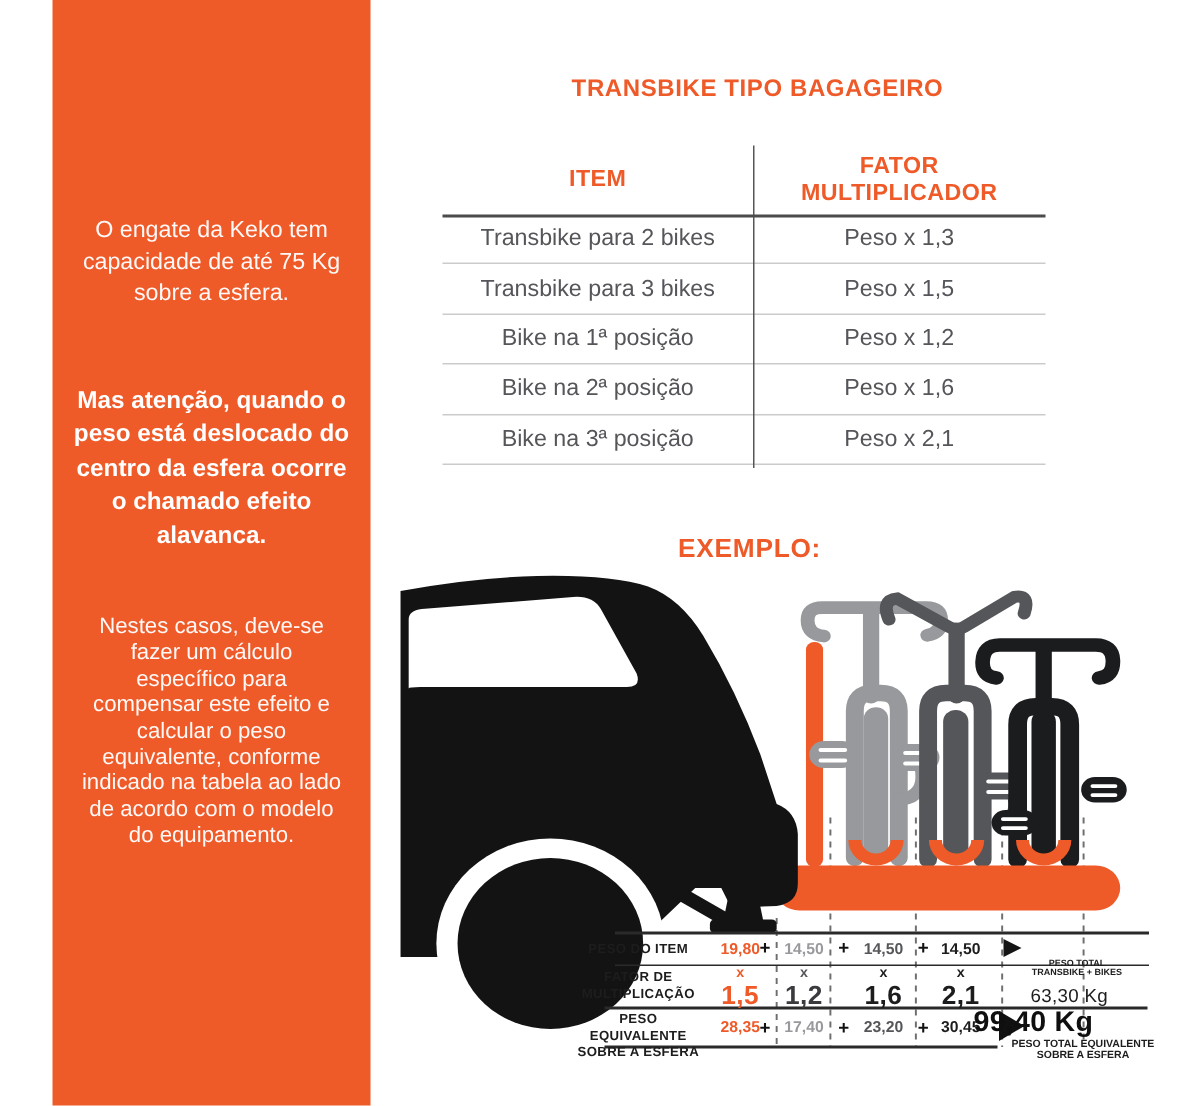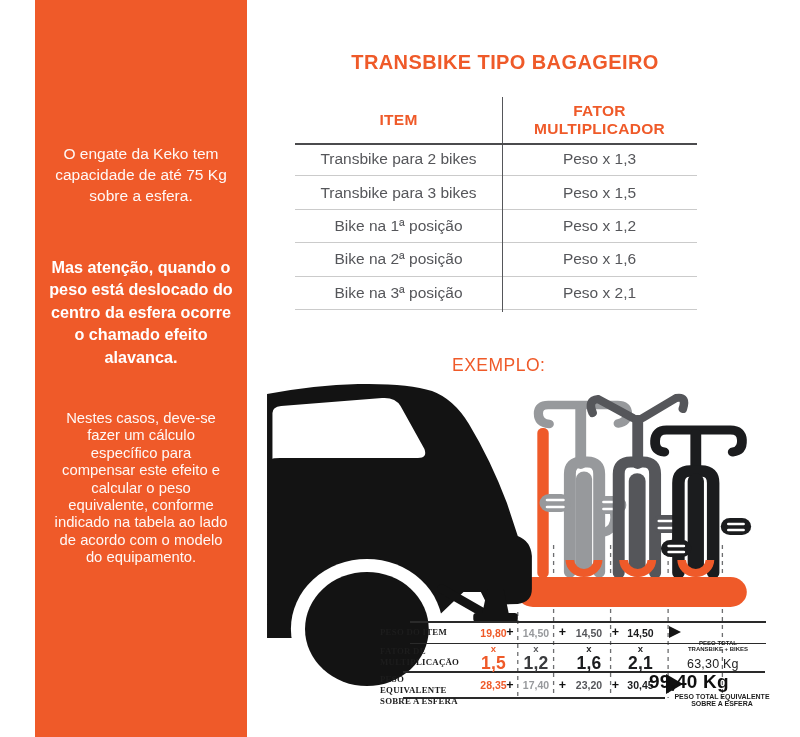--- a/index.html
+++ b/index.html
@@ -23,38 +23,38 @@
   
   #panel{left:35px;top:0;width:212px;height:737px;background:var(--orange);z-index:1;}
   .panel-para{position:absolute;left:6px;width:200px;text-align:center;color:rgba(255,255,255,.96);}
   #para1{top:143px;font-size:15.5px;line-height:21px;}
   #para2{top:256px;font-size:16.2px;line-height:22.4px;font-weight:700;color:#fff;}
   #para3{top:410px;font-size:14.8px;line-height:17.4px;}
   
   #illus{left:0;top:0;z-index:2;}
   
   .txt{z-index:3;}
-  #title{left:255px;top:51px;width:500px;text-align:center;font-size:20px;font-weight:700;
+  #title{left:255px;top:51px;width:500px;text-align:center;font-size:16px;font-weight:700;
          color:var(--orange);letter-spacing:.4px;}
   
   #ftable{left:295px;top:97px;width:402px;height:215px;}
   #ftable .hrow{display:flex;height:46px;}
   #ftable .hcell{display:flex;align-items:center;justify-content:center;text-align:center;
       color:var(--orange);font-weight:700;font-size:15.5px;line-height:1.15;letter-spacing:.3px;}
   #ftable .c1{width:207px;} #ftable .c2{width:195px;}
   #ftable .vdiv{position:absolute;left:206.5px;top:0;width:1.6px;height:215px;background:var(--gray-text);}
   #ftable .hline{position:absolute;left:0;top:46px;width:100%;height:2px;background:var(--dark-line);}
   #ftable .drow{display:flex;height:33.4px;border-bottom:1px solid var(--light-line);}
   #ftable .dcell{display:flex;align-items:center;justify-content:center;
       font-size:15.5px;color:var(--gray-text);}
-  #exemplo{left:452px;top:355px;font-size:17.5px;font-weight:400;color:var(--orange);letter-spacing:.5px;}
+  #exemplo{left:452px;top:355px;font-size:17.5px;font-weight:700;color:var(--orange);letter-spacing:.5px;}
   
   .cline{background:#2A2A2A;height:1.5px;}
-  .clabel{width:91px;text-align:left;font-size:8.8px;font-weight:600;color:#1D1D1D;
-          letter-spacing:.25px;line-height:11px;font-family:Liberation Serif, serif;}
+  .clabel{width:91px;text-align:center;font-size:8.8px;font-weight:600;color:#1D1D1D;
+          letter-spacing:.25px;line-height:11px;}
   .cval{width:52px;text-align:center;font-size:10.5px;font-weight:600;}
   .cplus{width:15px;text-align:center;font-size:12.5px;font-weight:700;color:#111;}
   .cmult{width:52px;text-align:center;}
   .cmult .x{display:block;font-size:9.5px;font-weight:700;line-height:10px;}
   .cmult .v{display:block;font-size:17.5px;font-weight:800;line-height:18px;letter-spacing:.3px;}
   .col-rack{color:var(--orange);} .col-b1{color:#97999C;} .col-b2{color:#55565A;} .col-b3{color:#1B1C1E;}
   .tri{width:0;height:0;}
   #tri1{border-left:12px solid #151515;border-top:6.5px solid transparent;border-bottom:6.5px solid transparent;}
   #tri2{border-left:17px solid #111;border-top:10px solid transparent;border-bottom:10px solid transparent;}
   #total1{font-size:12.5px;font-weight:500;color:#1D1D1D;letter-spacing:.2px;margin-top:32px;}

